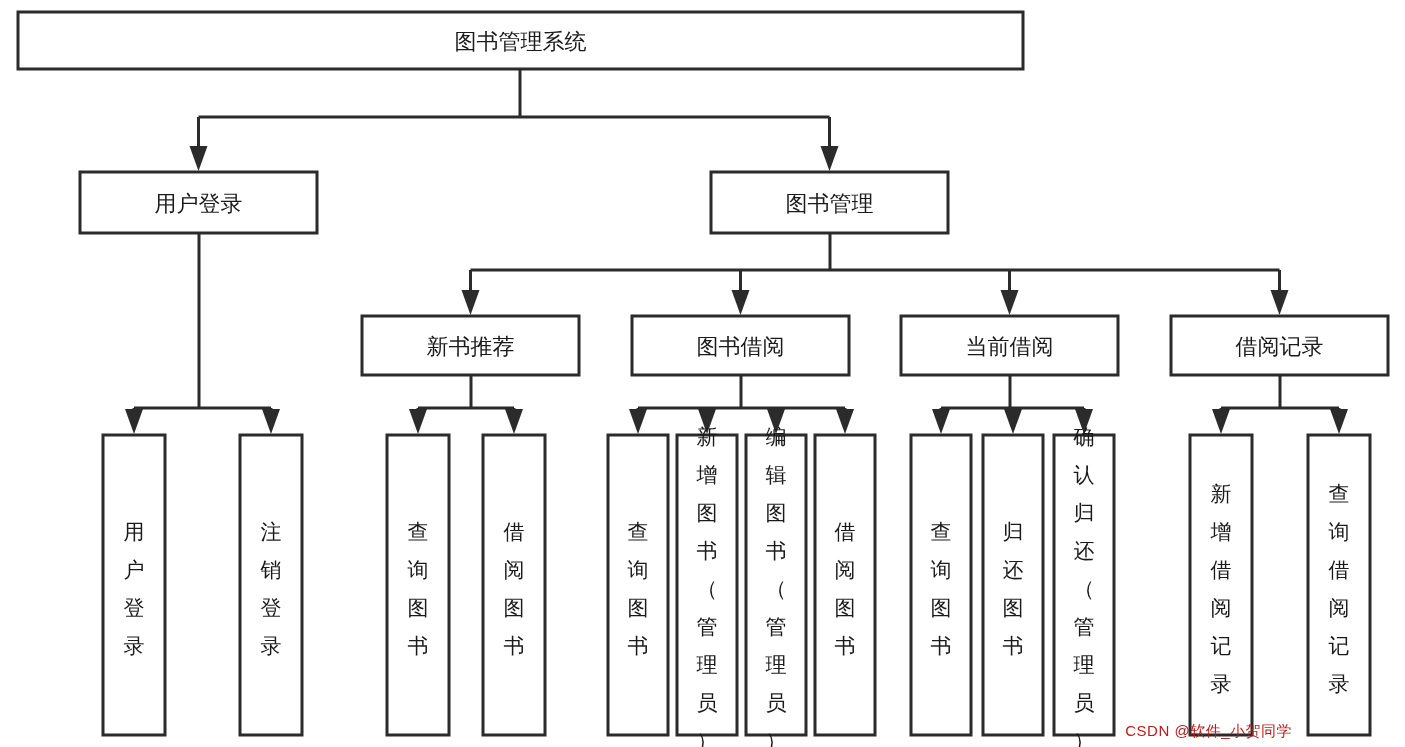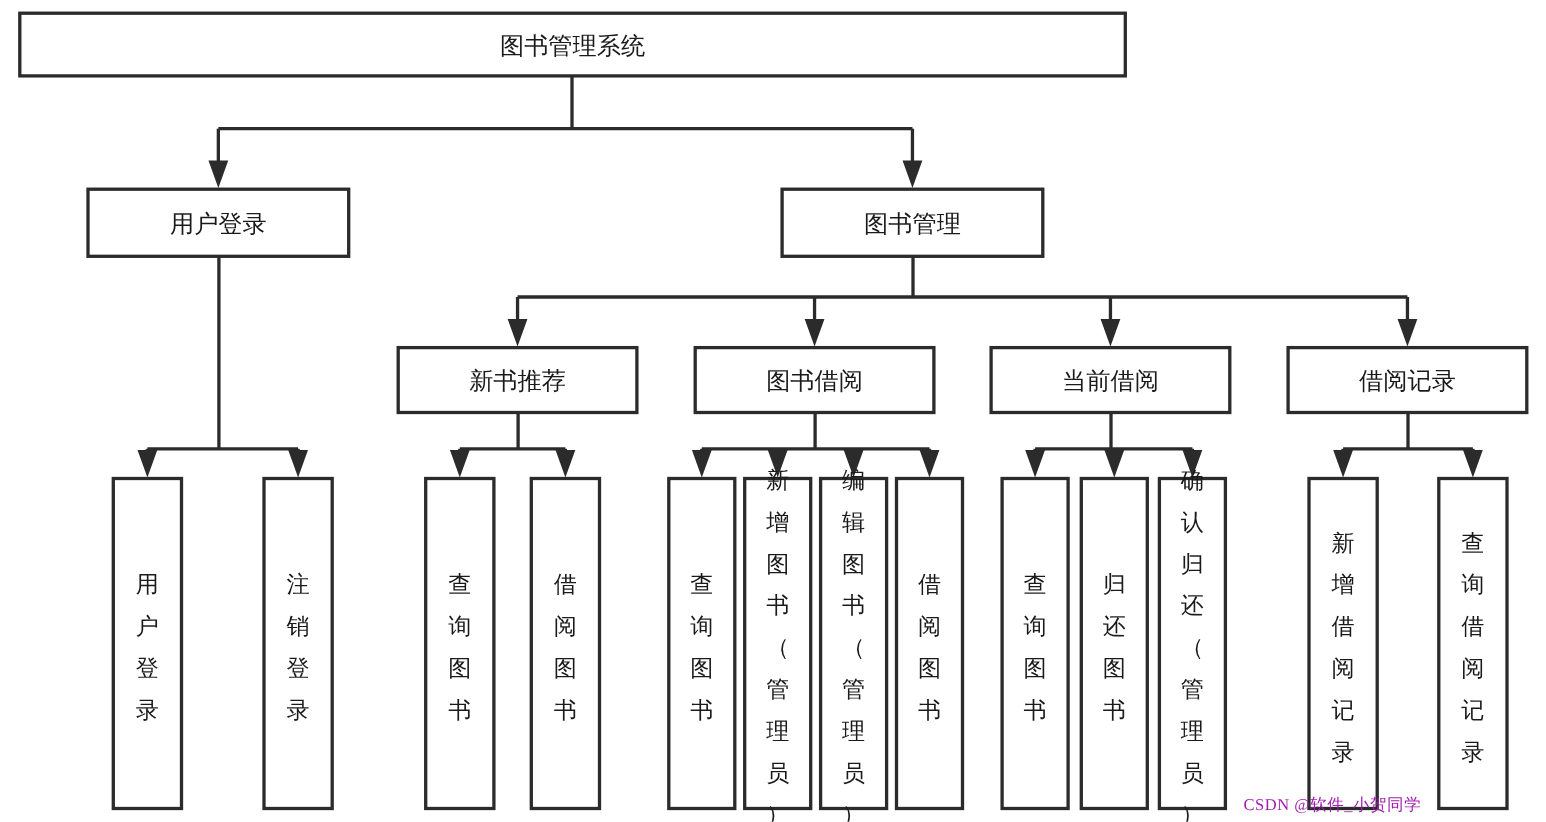--- a/index.html
+++ b/index.html
@@ -18,24 +18,24 @@
     font-family:"Liberation Sans","DejaVu Sans",sans-serif;
     fill:#1a1a1a;
     text-anchor:middle;
   }
   .label-h{font-size:22px;dominant-baseline:central;}
   .label-v{font-size:21px;}
   .watermark{
     position:absolute;
     right:8px;bottom:6px;
     font-size:15px;
-    color:#a21caf;
+    color:#b91c1c;
     letter-spacing:.5px;
     white-space:nowrap;
-    font-family:Liberation Serif, serif;
+    font-family:Liberation Sans, sans-serif;
     pointer-events:none;
   }
 </style>
 </head>
 <body>
 
 <div id="diagram-root">
   <svg id="diagram-svg" width="1405" height="747" viewBox="0 0 1405 747" xmlns="http://www.w3.org/2000/svg">
     <g id="layer-connectors">
         <g>

